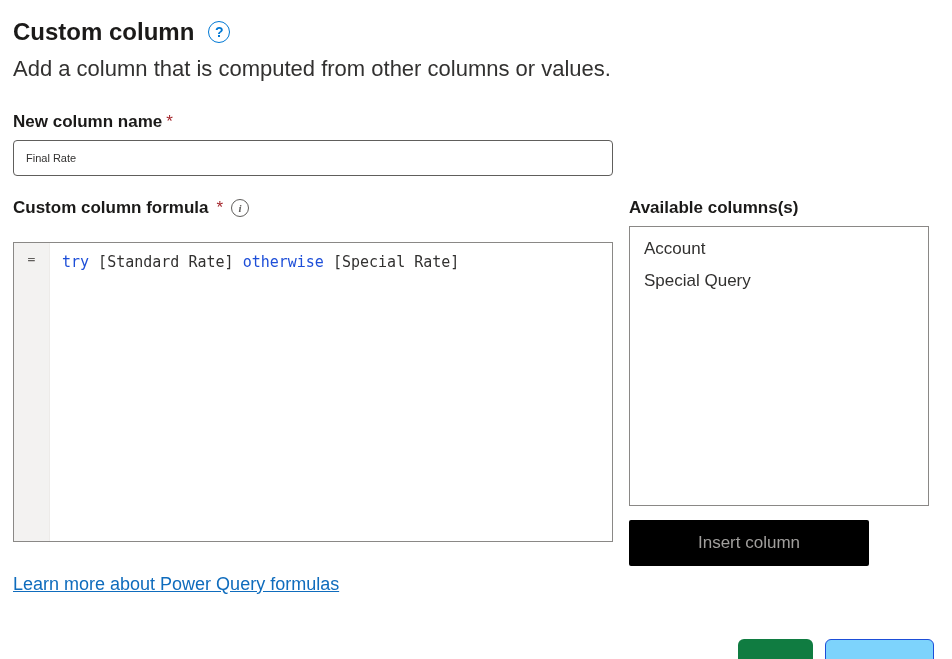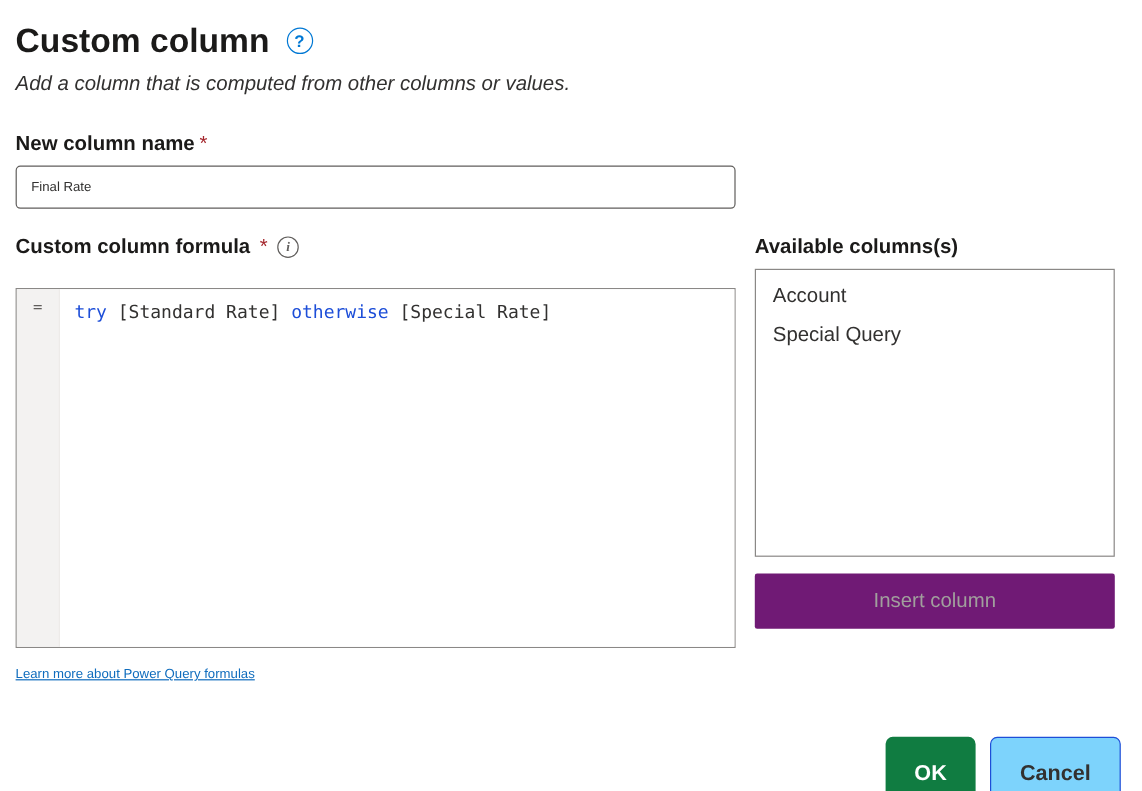--- a/index.html
+++ b/index.html
@@ -14,42 +14,41 @@
       width: 952px;
       color: #323130;
     }
     .header {
       display: flex;
       align-items: center;
       gap: 14px;
       margin-bottom: 10px;
     }
     .title {
-      font-size: 28px;
+      font-size: 24px;
       font-weight: 600;
       color: #1b1a19;
     }
     .help-icon-circle {
       width: 22px;
       height: 22px;
       border: 1.5px solid #0078d4;
       border-radius: 50%;
       display: flex;
       align-items: center;
       justify-content: center;
       color: #0078d4;
       font-size: 14px;
       font-weight: 600;
       cursor: pointer;
     }
     .subtitle {
-      font-size: 17px;
+      font-size: 22px;
       color: #323130;
       margin-bottom: 30px;
-      font-style: italic;
     }
     .form-row {
       display: flex;
       gap: 16px;
       align-items: flex-start;
     }
     .left-col {
       width: 600px;
     }
     .right-col {
@@ -152,47 +151,47 @@
     .formula-content {
       flex: 1;
       padding: 8px 12px;
       background: #ffffff;
       white-space: pre;
       line-height: 1.5;
     }
     .kw { color: #1d4ed8; }
     .columns-list {
       width: 300px;
-      height: 240px;
+      height: 280px;
       border: 1px solid #8a8886;
       padding: 6px 0;
       overflow-y: auto;
     }
     .column-item {
       padding: 6px 14px;
       font-size: 17px;
       color: #323130;
       cursor: pointer;
     }
     .insert-button {
-      width: 300px;
+      width: 240px;
       height: 46px;
       margin-top: 14px;
       border: none;
-      background: #701a75;
+      background: #000000;
       color: #a19f9d;
       font-size: 17px;
       font-family: inherit;
       cursor: default;
       border-radius: 2px;
     }
     .learn-link {
       display: inline-block;
-      margin-top: 16px;
-      font-size: 11px;
+      margin-top: 32px;
+      font-size: 18px;
       color: #0f6cbd;
       text-decoration: underline;
       cursor: pointer;
     }
     .footer-buttons {
       display: flex;
       justify-content: flex-end;
       gap: 12px;
       margin-top: 44px;
     }

